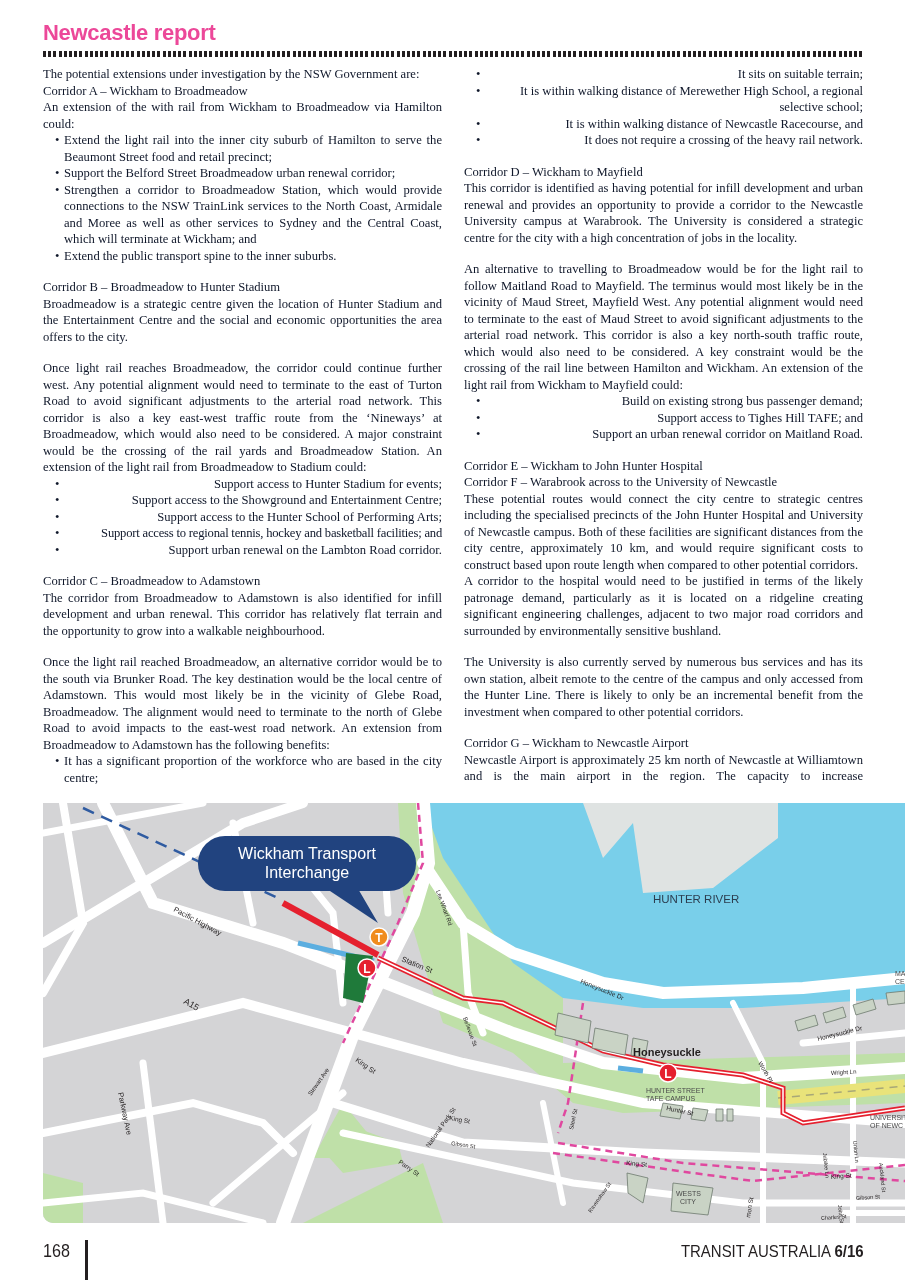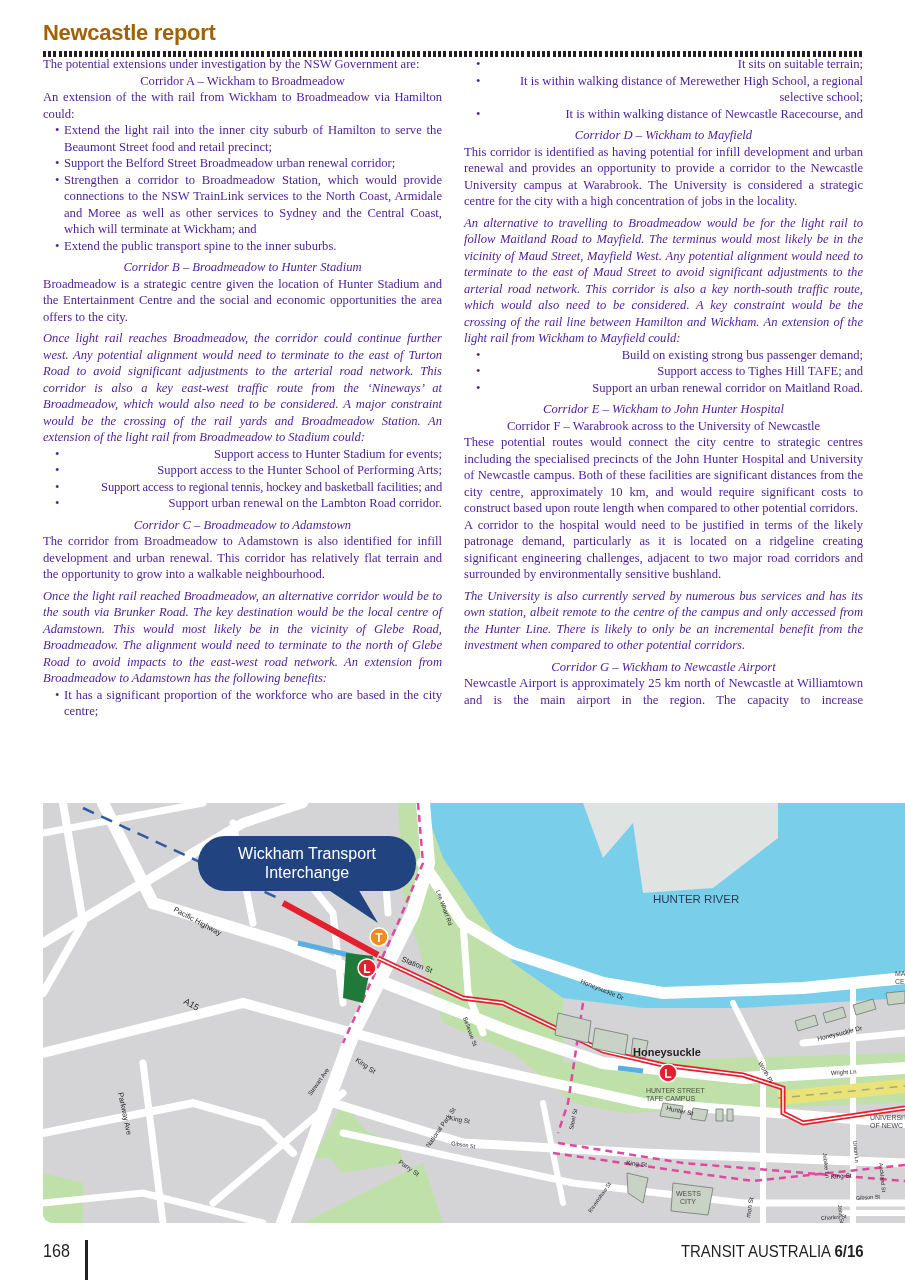--- a/index.html
+++ b/index.html
@@ -2,37 +2,37 @@
 <html><head>
 <meta charset="utf-8">
 <style>
   * { box-sizing: border-box; margin: 0; padding: 0; }
   html, body { width: 905px; height: 1280px; background: #ffffff; overflow: hidden; }
   body { position: relative; font-family: "Liberation Serif", serif; color: #231f20; }
 
   .page-title {
     position: absolute; left: 43px; top: 20px;
     font-family: "Liberation Sans", sans-serif; font-weight: bold;
-    font-size: 22px; letter-spacing: -0.3px; color: #a16207;
+    font-size: 22px; letter-spacing: -0.3px; color: #ec4899;
   }
   .title-rule {
     position: absolute; left: 43px; top: 51px; width: 820px; height: 6px;
     background: repeating-linear-gradient(90deg, #231f20 0 3px, transparent 3px 5.2px);
   }
 
   .col {
-    position: absolute; top: 56px; width: 399px;
-    font-size: 12.6px; line-height: 16.5px; color: #4c1d95;
+    position: absolute; top: 66px; width: 399px;
+    font-size: 12.6px; line-height: 16.5px; color: #0f172a;
   }
   .col-left { left: 43px; }
   .col-right { left: 464px; }
 
   .p { text-align: justify; text-align-last: left; }
-  .gap { margin-top: 5px; font-style: italic; }
-  .heading { text-align: center; }
+  .gap { margin-top: 15px; }
+  .heading { text-align: left; }
   ul.bullets { list-style: none; padding-left: 12px; }
   ul.bullets li { position: relative; padding-left: 9px; text-align: right; }
   ul.bullets li::before { content: "\2022"; position: absolute; left: 0; top: 0; }
   ul.bullets.just li { text-align: justify; text-align-last: left; }
 
   .map {
     position: absolute; left: 43px; top: 803px; width: 862px; height: 420px;
     overflow: hidden; border-bottom-left-radius: 10px; background: #d4d4d6;
   }
   .map svg { display: block; }
@@ -65,38 +65,40 @@
     <li>Support the Belford Street Broadmeadow urban renewal corridor;</li>
     <li>Strengthen a corridor to Broadmeadow Station, which would provide connections to the NSW TrainLink services to the North Coast, Armidale and Moree as well as other services to Sydney and the Central Coast, which will terminate at Wickham; and</li>
     <li>Extend the public transport spine to the inner suburbs.</li>
   </ul>
 
   <div class="heading gap">Corridor B – Broadmeadow to Hunter Stadium</div>
   <div class="p">Broadmeadow is a strategic centre given the location of Hunter Stadium and the Entertainment Centre and the social and economic opportunities the area offers to the city.</div>
   <div class="p gap">Once light rail reaches Broadmeadow, the corridor could continue further west. Any potential alignment would need to terminate to the east of Turton Road to avoid significant adjustments to the arterial road network. This corridor is also a key east-west traffic route from the ‘Nineways’ at Broadmeadow, which would also need to be considered. A major constraint would be the crossing of the rail yards and Broadmeadow Station. An extension of the light rail from Broadmeadow to Stadium could:</div>
   <ul class="bullets">
     <li>Support access to Hunter Stadium for events;</li>
+    <li>Support access to the Showground and Entertainment Centre;</li>
     <li>Support access to the Hunter School of Performing Arts;</li>
     <li style="letter-spacing:-0.2px">Support access to regional tennis, hockey and basketball facilities; and</li>
     <li>Support urban renewal on the Lambton Road corridor.</li>
   </ul>
 
   <div class="heading gap">Corridor C – Broadmeadow to Adamstown</div>
   <div class="p">The corridor from Broadmeadow to Adamstown is also identified for infill development and urban renewal. This corridor has relatively flat terrain and the opportunity to grow into a walkable neighbourhood.</div>
   <div class="p gap">Once the light rail reached Broadmeadow, an alternative corridor would be to the south via Brunker Road. The key destination would be the local centre of Adamstown. This would most likely be in the vicinity of Glebe Road, Broadmeadow. The alignment would need to terminate to the north of Glebe Road to avoid impacts to the east-west road network. An extension from Broadmeadow to Adamstown has the following benefits:</div>
   <ul class="bullets just">
     <li>It has a significant proportion of the workforce who are based in the city centre;</li>
   </ul>
 </div>
 
 <div class="col col-right">
   <ul class="bullets">
     <li>It sits on suitable terrain;</li>
     <li>It is within walking distance of Merewether High School, a regional selective school;</li>
     <li>It is within walking distance of Newcastle Racecourse, and</li>
+    <li>It does not require a crossing of the heavy rail network.</li>
   </ul>
 
   <div class="heading gap">Corridor D – Wickham to Mayfield</div>
   <div class="p">This corridor is identified as having potential for infill development and urban renewal and provides an opportunity to provide a corridor to the Newcastle University campus at Warabrook. The University is considered a strategic centre for the city with a high concentration of jobs in the locality.</div>
   <div class="p gap">An alternative to travelling to Broadmeadow would be for the light rail to follow Maitland Road to Mayfield. The terminus would most likely be in the vicinity of Maud Street, Mayfield West. Any potential alignment would need to terminate to the east of Maud Street to avoid significant adjustments to the arterial road network. This corridor is also a key north-south traffic route, which would also need to be considered. A key constraint would be the crossing of the rail line between Hamilton and Wickham. An extension of the light rail from Wickham to Mayfield could:</div>
   <ul class="bullets">
     <li>Build on existing strong bus passenger demand;</li>
     <li>Support access to Tighes Hill TAFE; and</li>
     <li>Support an urban renewal corridor on Maitland Road.</li>
   </ul>

